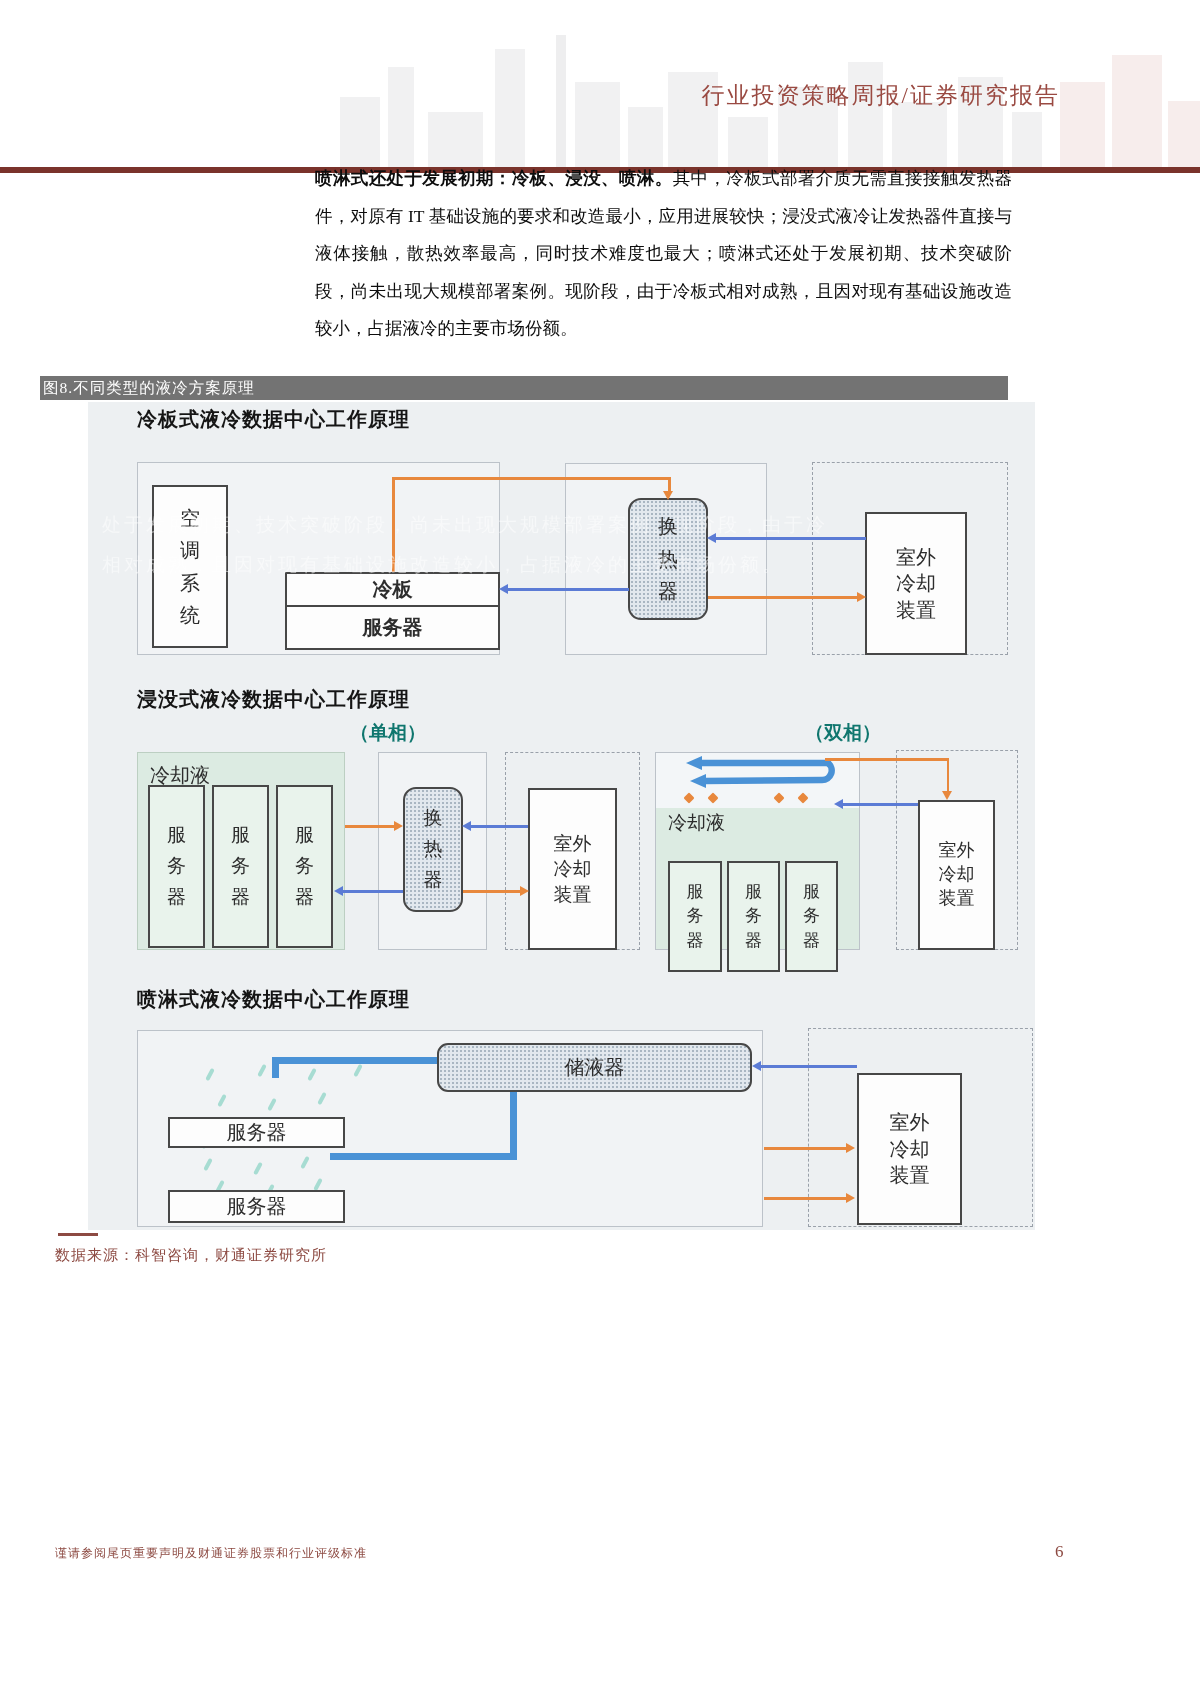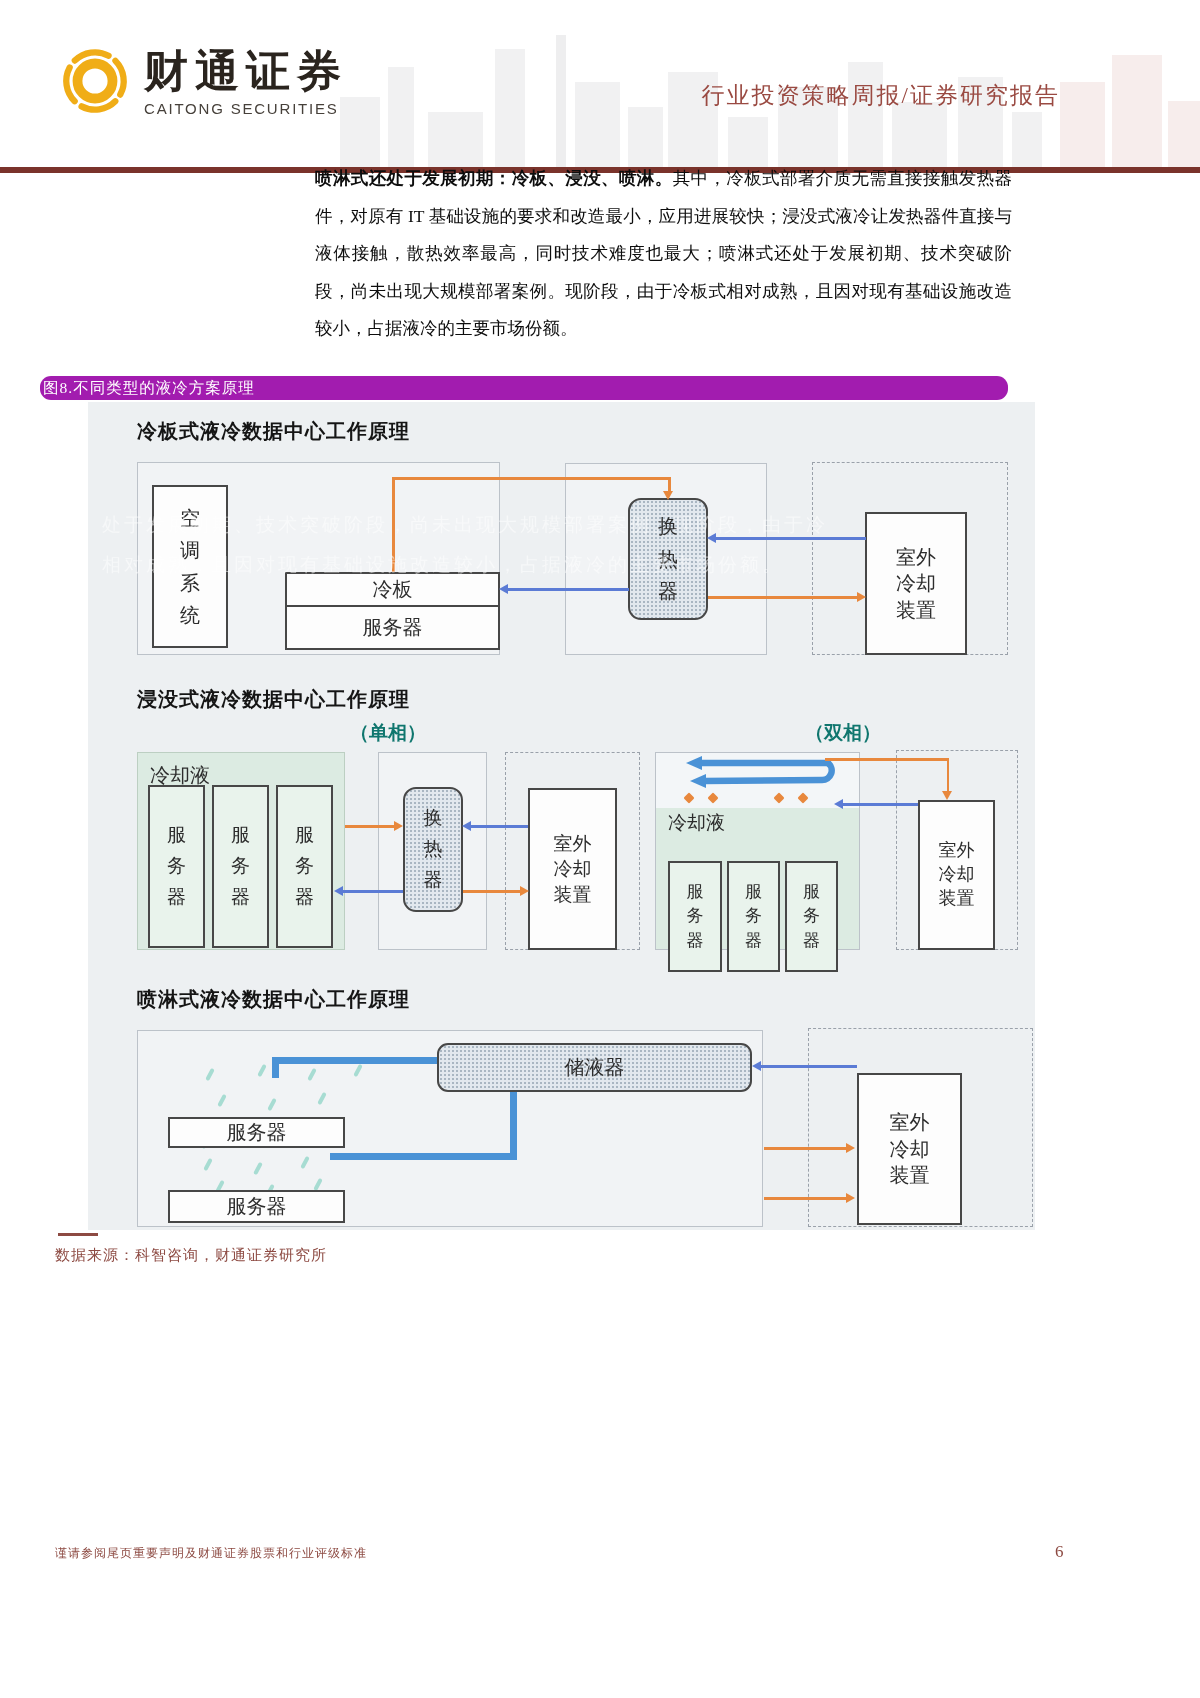--- a/index.html
+++ b/index.html
@@ -18,38 +18,38 @@
   .logo-en{font-size:15px;letter-spacing:1.8px;color:#46403a;margin-top:2px;}
   .rpt-type{position:absolute;right:140px;top:80px;font-family:"Liberation Serif","DejaVu Serif",serif;
             font-weight:400;font-size:23px;color:#9a4a42;letter-spacing:2px;}
   .red-rule{position:absolute;left:0;top:167px;width:1200px;height:6px;background:#7a332b;}
   
   .para{position:absolute;left:315px;top:160px;width:697px;margin:0;
         font-family:"Liberation Serif","DejaVu Serif",serif;font-size:17.5px;line-height:37.5px;
         text-align:justify;color:#0d0d0d;}
   .para b{font-weight:900;}
   
-  .fig-bar{position:absolute;left:40px;top:376px;width:968px;height:24px;background:#a21caf;
+  .fig-bar{position:absolute;left:40px;top:376px;width:968px;height:24px;background:#737373;
            color:#fff;font-family:"Liberation Serif","DejaVu Serif",serif;font-size:15.5px;
-           line-height:24px;padding-left:3px;box-sizing:border-box;letter-spacing:1px;border-radius:11px;}
+           line-height:24px;padding-left:3px;box-sizing:border-box;letter-spacing:1px;}
   .panel{position:absolute;left:88px;top:402px;width:947px;height:828px;background:#edf0f2;}
   .dg-title{position:absolute;font-size:20px;font-weight:700;color:#151515;letter-spacing:1px;}
   .sub-lab{position:absolute;font-size:19px;font-weight:700;color:#0f766e;text-align:center;}
   .cont{position:absolute;border:1px solid #bcc2c9;background:rgba(255,255,255,.22);box-sizing:border-box;}
   .cont.dash{border:1.5px dashed #9aa1aa;background:transparent;}
   .cont.green{background:#dcebe2;border:1px solid #bccfc2;}
   .box{position:absolute;border:2px solid #474747;background:#fdfdfd;box-sizing:border-box;
        display:flex;align-items:center;justify-content:center;font-size:20px;color:#2d2d2d;}
   .box.gn{background:#e9f3ec;}
   .hatch{border-radius:13px;background-color:#e2e8ee;
          background-image:radial-gradient(#a9b6c2 .8px,transparent .95px);background-size:4px 4px;}
   .vt{width:1.08em;word-break:break-all;text-align:center;line-height:1.62;}
   .w2{width:2.18em;word-break:break-all;text-align:center;line-height:1.32;}
   .lab{position:absolute;font-size:20px;color:#2c2c2c;}
-  .stack{flex-direction:column;padding:0;}
+  .stack{flex-direction:column;padding:0;font-weight:bold;}
   .stack .row1{width:100%;height:33px;border-bottom:2px solid #474747;display:flex;
                align-items:center;justify-content:center;box-sizing:border-box;}
   .stack .row2{width:100%;flex:1;display:flex;align-items:center;justify-content:center;}
   
   .ln{position:absolute;}
   .or{background:#e8883d;}
   .bl{background:#5b7bd5;}
   .pipe{background:#4a92d6;}
   .hd{position:absolute;width:0;height:0;}
   .hd-r{border-left:9px solid #e8883d;border-top:5.5px solid transparent;border-bottom:5.5px solid transparent;}
@@ -87,45 +87,32 @@
       <i style="left:778px;width:60px;height:80px;"></i>
     <i style="left:848px;width:35px;height:105px;"></i>
       <i style="left:892px;width:55px;height:65px;"></i>
     <i style="left:958px;width:45px;height:90px;"></i>
       <i style="left:1012px;width:30px;height:55px;"></i>
     <i class="pk" style="left:1060px;width:45px;height:85px;"></i>
     <i class="pk" style="left:1112px;width:50px;height:112px;"></i>
     <i class="pk" style="left:1168px;width:32px;height:66px;"></i>
   </div>
 
-  <div class="logo">
-    <svg class="logo-ic" viewBox="0 0 100 100">
-      <g transform="rotate(45 50 50)">
-        <circle cx="50" cy="50" r="41" fill="none" stroke="#f0ad17" stroke-width="9" stroke-dasharray="52 12.4" stroke-linecap="round"></circle>
-      </g>
-      <circle cx="50" cy="50" r="25" fill="none" stroke="#f0ad17" stroke-width="14"></circle>
-      <rect x="42" y="42" width="16" height="16" fill="#ffffff" transform="rotate(45 50 50)"></rect>
-    </svg>
-    <div class="logo-tx">
-      <div class="logo-cn">财通证券</div>
-      <div class="logo-en">CAITONG SECURITIES</div>
-    </div>
-  </div>
   <div class="rpt-type">行业投资策略周报/证券研究报告</div>
   <div class="red-rule"></div>
 
   <p class="para"><b>喷淋式还处于发展初期：冷板、浸没、喷淋。</b><span>其中，冷板式部署介质无需直接接触发热器件，对原有 IT 基础设施的要求和改造最小，应用进展较快；浸没式液冷让发热器件直接与液体接触，散热效率最高，同时技术难度也最大；喷淋式还处于发展初期、技术突破阶段，尚未出现大规模部署案例。现阶段，由于冷板式相对成熟，且因对现有基础设施改造较小，占据液冷的主要市场份额。</span></p>
 
   <div class="fig-bar">
     <span>图8.不同类型的液冷方案原理</span>
   </div>
 
   <div class="panel">
 
-    <div class="dg-title" style="left:49px;top:16px;">冷板式液冷数据中心工作原理</div>
+    <div class="dg-title" style="left:49px;top:4px;">冷板式液冷数据中心工作原理</div>
     <div class="cont" style="left:49px;top:60px;width:363px;height:193px;"></div>
     <div class="cont" style="left:477px;top:61px;width:202px;height:192px;"></div>
     <div class="cont dash" style="left:724px;top:60px;width:196px;height:193px;"></div>
 
     <div class="box" style="left:64px;top:83px;width:76px;height:163px;">
       <span class="vt">空调系统</span>
     </div>
 
     <div class="box stack" style="left:197px;top:170px;width:215px;height:78px;">
       <div class="row1">冷板</div>

